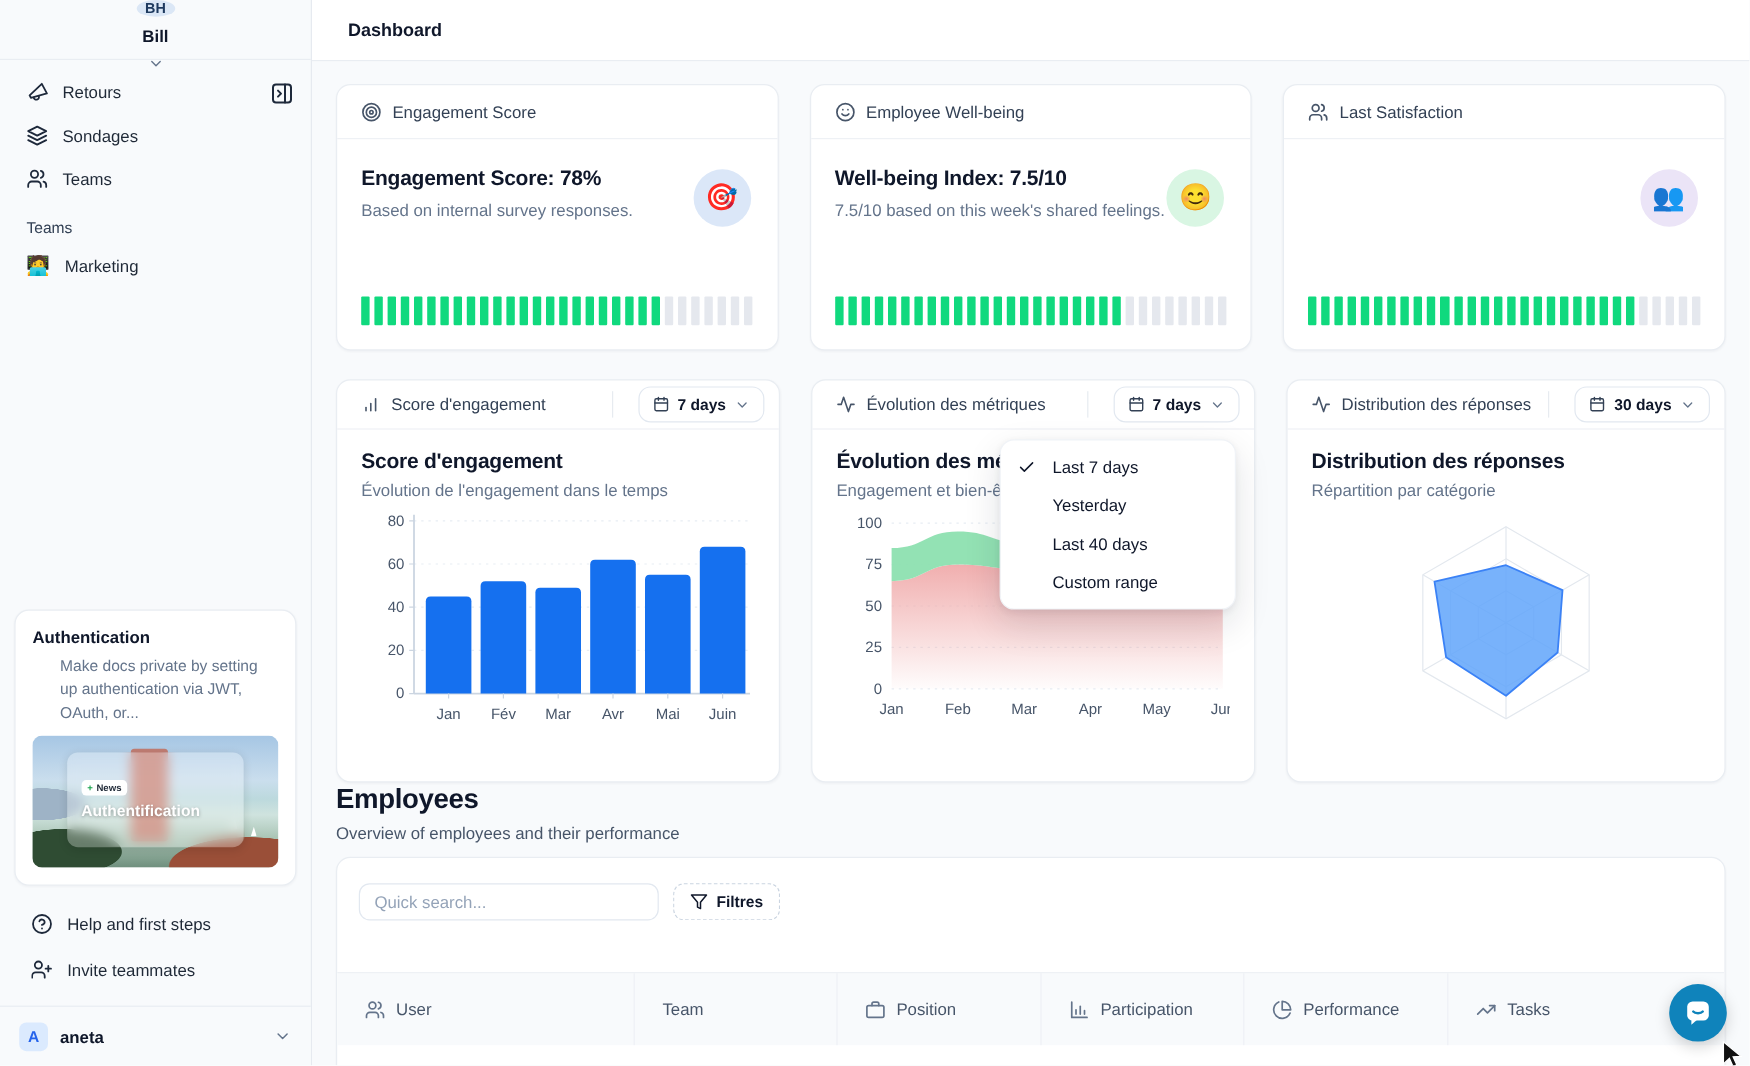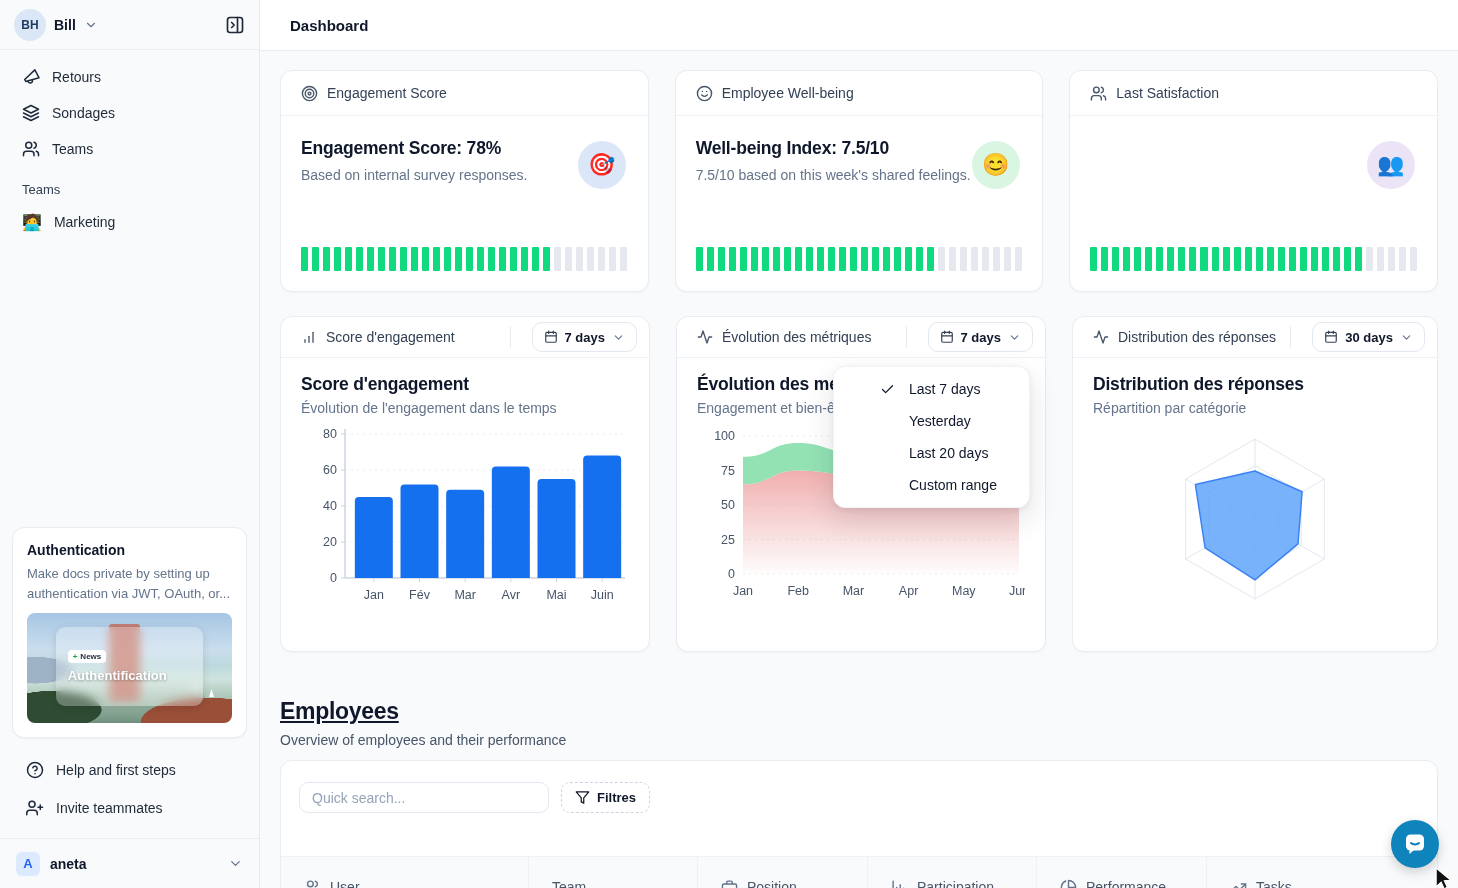--- a/index.html
+++ b/index.html
@@ -1,36 +1,36 @@
 <!DOCTYPE html>
 <html><head>
 <meta charset="utf-8">
 <style>
   * { margin:0; padding:0; box-sizing:border-box; }
   html,body { font-family:"Liberation Sans", sans-serif; }
   .screen { width:1458px; height:888px; position:relative; overflow:hidden; background:#f8fafc; display:flex; }
 
   
   .sidebar { width:260px; min-width:260px; height:100%; background:#f8fafc; border-right:1px solid #e6eaf0; display:flex; flex-direction:column; }
-  .sb-top { height:50px; display:flex; align-items:center; padding:0 14px; border-bottom:1px solid #e9edf2; gap:8px; }
+  .sb-top { height:50px; display:flex; align-items:center; padding:0 14px; border-bottom:1px solid #e9edf2; gap:8px;flex-direction:column; }
   .avatar { width:32px; height:32px; border-radius:50%; background:#dbe7f6; color:#1e3a5f; font-size:12px; font-weight:bold; display:flex; align-items:center; justify-content:center; }
   .sb-user { font-size:14px; font-weight:600; color:#0f172a; }
   .sb-top .chev { color:#64748b; }
   .sb-collapse { margin-left:auto; color:#1e293b; cursor:pointer; display:flex; }
   .nav { padding:10px 12px 0 12px; }
   .nav-item { height:34px; display:flex; align-items:center; gap:12px; padding:0 10px; border-radius:8px; font-size:14px; font-weight:500; color:#1f2937; cursor:pointer; margin-bottom:2px; }
   .nav-item.active { background:#e8edf3; }
   .nav-item .ic { color:#1e293b; }
   .sec-label { font-size:13px; font-weight:500; color:#334155; padding:14px 0 6px 22px; }
   .team-item { height:38px; display:flex; align-items:center; gap:12px; padding:0 22px; font-size:14px; font-weight:500; color:#1f2937; cursor:pointer; }
   .team-emoji { font-size:16px; }
   .sb-spacer { flex:1; }
   .promo { margin:0 12px 8px 12px; background:#fff; border:1px solid #e8edf2; border-radius:12px; padding:14px; box-shadow:0 1px 3px rgba(15,23,42,.05); }
   .promo-title { font-size:14px; font-weight:700; color:#0f172a; }
-  .promo-desc { font-size:13px; color:#64748b; line-height:1.5; margin-top:6px; }
+  .promo-desc { font-size:13px; color:#64748b; line-height:1.5; margin-top:6px;margin-left:23px; }
   .promo-img { margin-top:10px; height:110px; border-radius:8px; position:relative; overflow:hidden;
     background:
       radial-gradient(90px 34px at 12% 88%, #2f4c33 55%, transparent 56%),
       radial-gradient(110px 40px at 88% 99%, #9a4f38 60%, transparent 61%),
       radial-gradient(60px 22px at 4% 52%, #9eb3c6 60%, transparent 61%),
       linear-gradient(180deg, #a6c6e4 0%, #cadeed 34%, #bcd9dd 48%, #cfe3de 60%, #a9c4b4 78%, #6f8f7d 100%); }
   .promo-bridge { position:absolute; left:40%; top:10%; width:15%; height:70%; background:#c4705f; opacity:.85; border-radius:3px; }
   .promo-sail { position:absolute; width:5px; height:8px; background:#fff; clip-path:polygon(0 100%,100% 100%,50% 0); }
   .promo-overlay { position:absolute; left:14%; top:13%; width:72%; height:72%; background:rgba(255,255,255,.28); backdrop-filter:blur(5px); border-radius:9px; box-shadow:0 2px 8px rgba(0,0,0,.12); display:flex; flex-direction:column; justify-content:center; padding-left:12px; gap:5px; }
   .promo-badge { background:#fff; border-radius:4px; font-size:8px; font-weight:700; color:#1f2937; padding:2px 5px; width:max-content; display:flex; gap:3px; align-items:center; }
@@ -69,25 +69,25 @@
   .range-btn .cal { color:#334155; }
   .range-btn .chev { color:#64748b; }
   .chart-body { padding:16px 20px 0 20px; }
   .chart-title { font-size:17.5px; font-weight:700; color:#0f172a; letter-spacing:-.2px; }
   .chart-sub { font-size:14px; color:#64748b; margin-top:5px; }
   .chart-area { margin-top:8px; }
   svg text { font-family:"Liberation Sans", sans-serif; }
 
   
   .dropdown { position:absolute; left:573px; top:315px; width:197px; background:#fff; border:1px solid #f0f3f7; border-radius:12px; box-shadow:0 12px 30px rgba(15,23,42,.12), 0 2px 6px rgba(15,23,42,.06); padding:6px 0; z-index:50; }
-  .dd-item { position:relative; height:32px; display:flex; align-items:center; padding-left:43px; font-size:14px; color:#0f172a; cursor:pointer;margin-left:32px; }
+  .dd-item { position:relative; height:32px; display:flex; align-items:center; padding-left:43px; font-size:14px; color:#0f172a; cursor:pointer; }
   .dd-item .check { position:absolute; left:14px; color:#0f172a; }
 
   
-  .emp-heading { margin-top:46px; font-size:23px; font-weight:700; color:#0f172a; letter-spacing:-.3px;text-decoration:underline; }
+  .emp-heading { font-size:23px; font-weight:700; color:#0f172a; letter-spacing:-.3px; }
   .emp-sub { font-size:14px; color:#475569; margin-top:7px; }
   .emp-panel { margin-top:12px; background:#fff; border:1px solid #e9edf2; border-radius:12px; height:360px; overflow:hidden; }
   .emp-toolbar { display:flex; align-items:center; gap:12px; padding:21px 18px 0 18px; }
   .search-input { width:250px; height:31px; border:1px solid #e2e8f0; border-radius:9px; padding:0 12px; font-size:14px; color:#0f172a; background:#fff; font-family:"Liberation Sans",sans-serif; }
   .search-input::placeholder { color:#94a3b8; }
   .filter-btn { height:31px; display:flex; align-items:center; gap:7px; padding:0 13px; border:1px dashed #cbd5e1; border-radius:9px; background:#fff; font-size:13px; font-weight:600; color:#0f172a; cursor:pointer; }
   .table-head { margin-top:43px; display:grid; grid-template-columns:248px 169px 170px 169px 170px 1fr; background:#f8fafc; border-top:1px solid #eef1f5; }
   .th { height:60px; display:flex; align-items:center; gap:9px; padding:0 23px; font-size:14px; font-weight:500; color:#475569; border-right:1px solid #eef1f5; }
   .th:last-child { border-right:none; }
   .th .ic { color:#64748b; }
@@ -619,21 +619,21 @@
         <div class="dd-item">
           <svg class="ic check" width="15" height="15">
               <use href="#i-check"></use>
             </svg>
           <span>Last 7 days</span>
         </div>
         <div class="dd-item">
           <span>Yesterday</span>
         </div>
         <div class="dd-item">
-          <span>Last 20 days</span>
+          <span>Last 40 days</span>
         </div>
         <div class="dd-item">
           <span>Custom range</span>
         </div>
       </div>
 
       <div class="emp-heading">Employees</div>
       <div class="emp-sub">Overview of employees and their performance</div>
 
       <div class="emp-panel card">

